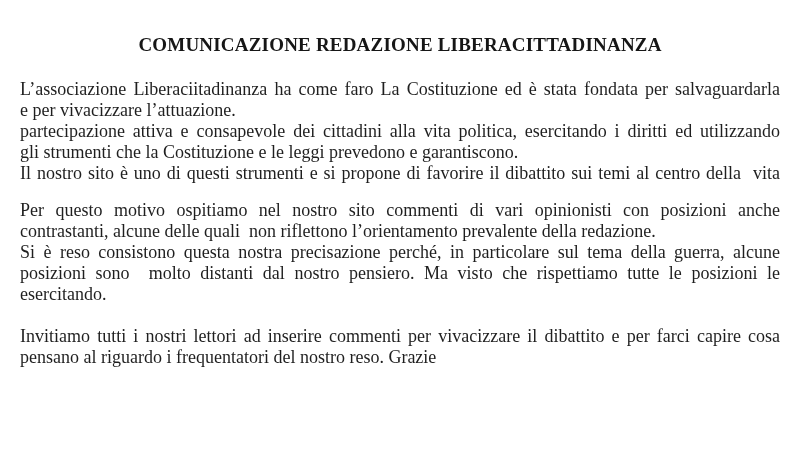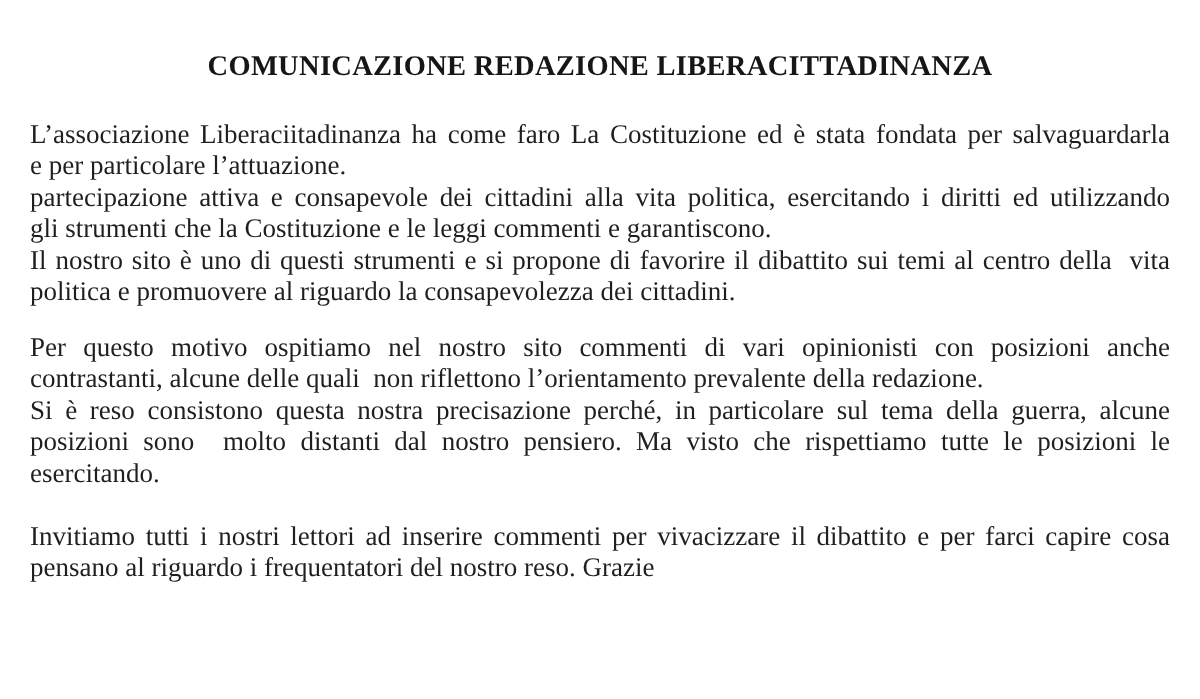--- a/index.html
+++ b/index.html
@@ -46,25 +46,24 @@
   }
 </style>
 </head>
 <body>
 
 <div class="page">
   <h1 class="doc-title">COMUNICAZIONE REDAZIONE LIBERACITTADINANZA</h1>
   <div class="doc-content">
       <div class="block">
         <div class="line">L’associazione Liberaciitadinanza ha come faro La Costituzione ed è stata fondata per salvaguardarla</div>
-        <div class="line last">e per particolare l’attuazione.</div>
+        <div class="line last">e per vivacizzare l’attuazione.</div>
         <div class="line">partecipazione attiva e consapevole dei cittadini alla vita politica, esercitando i diritti ed utilizzando</div>
-        <div class="line last">gli strumenti che la Costituzione e le leggi commenti e garantiscono.</div>
+        <div class="line last">gli strumenti che la Costituzione e le leggi prevedono e garantiscono.</div>
         <div class="line">Il nostro sito è uno di questi strumenti e si propone di favorire il dibattito sui temi al centro della&nbsp; vita</div>
-        <div class="line last">politica e promuovere al riguardo la consapevolezza dei cittadini.</div>
       </div>
       <div class="block">
         <div class="line">Per questo motivo ospitiamo nel nostro sito commenti di vari opinionisti con posizioni anche</div>
         <div class="line last">contrastanti, alcune delle quali&nbsp; non riflettono l’orientamento prevalente della redazione.</div>
         <div class="line">Si è reso consistono questa nostra precisazione perché, in particolare sul tema della guerra, alcune</div>
         <div class="line">posizioni sono&nbsp; molto distanti dal nostro pensiero. Ma visto che rispettiamo tutte le posizioni le</div>
         <div class="line last">esercitando.</div>
       </div>
       <div class="block">
         <div class="line">Invitiamo tutti i nostri lettori ad inserire commenti per vivacizzare il dibattito e per farci capire cosa</div>

